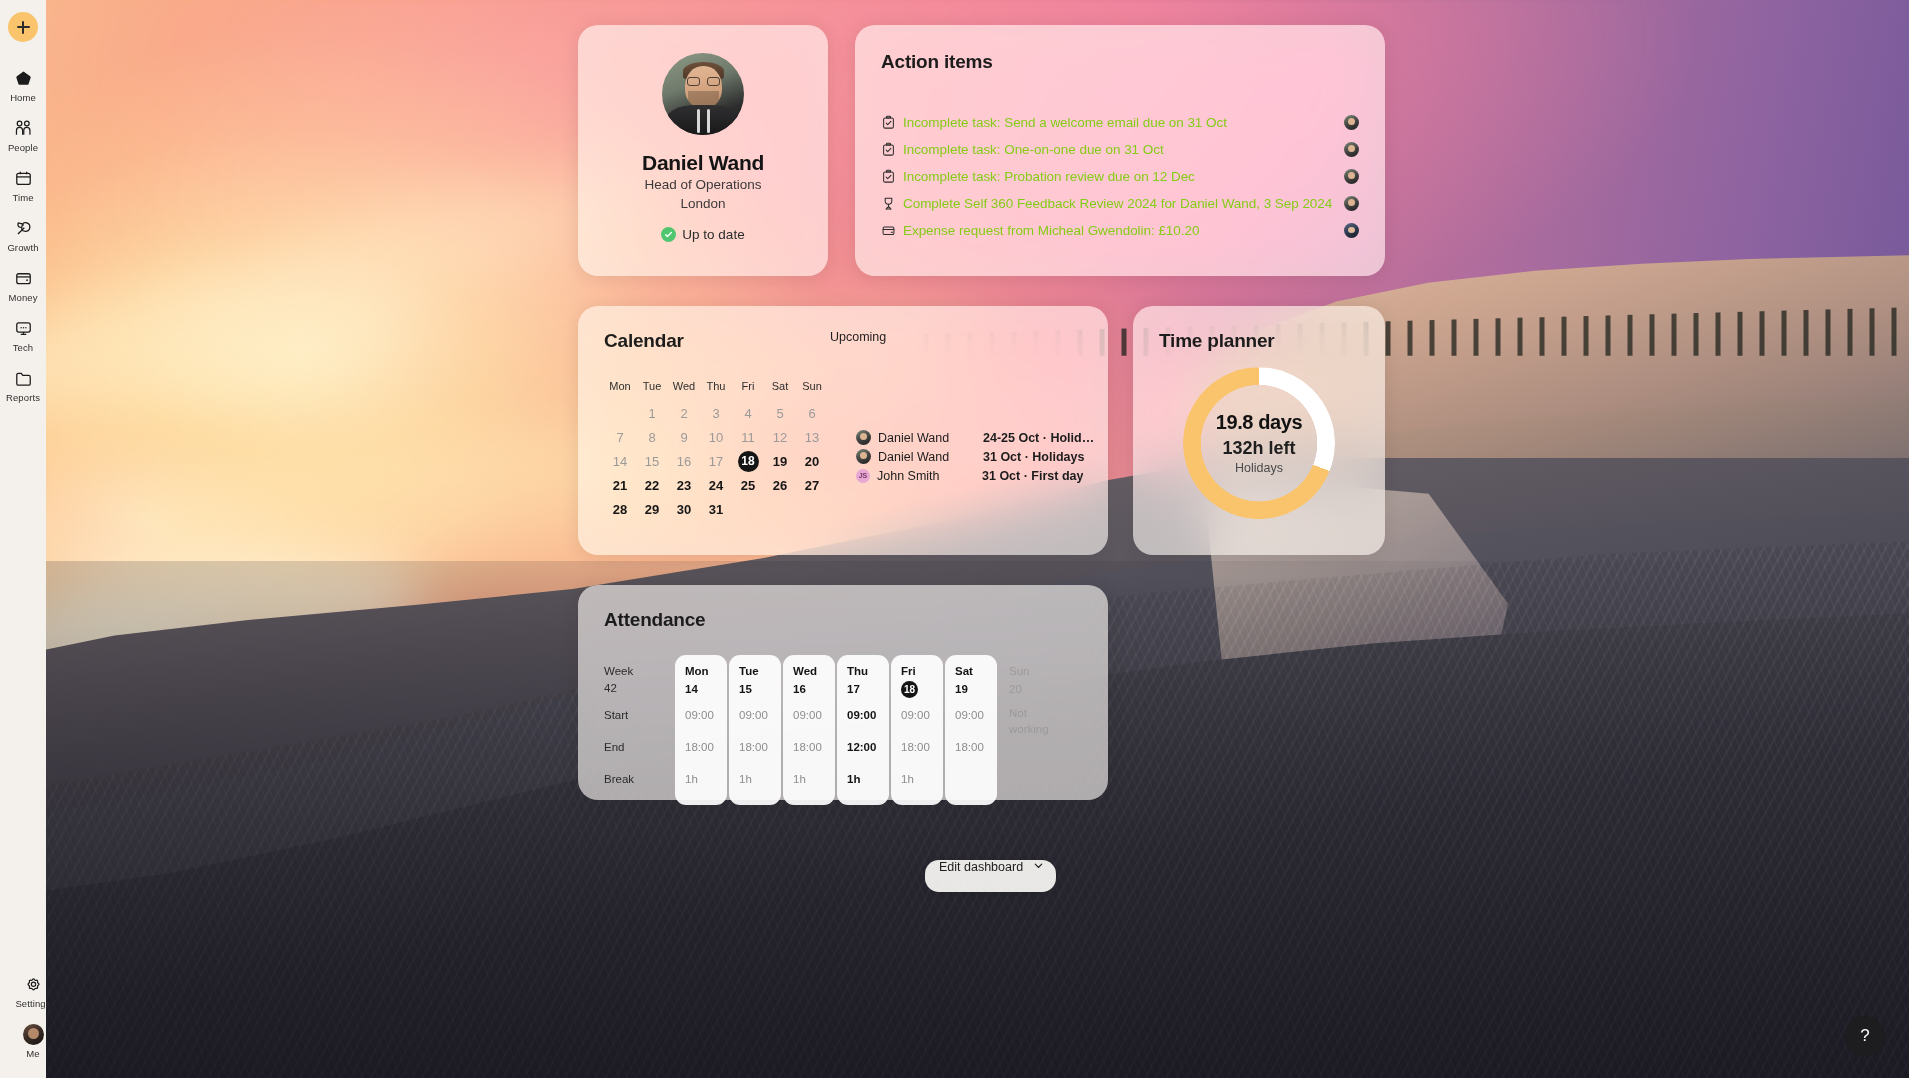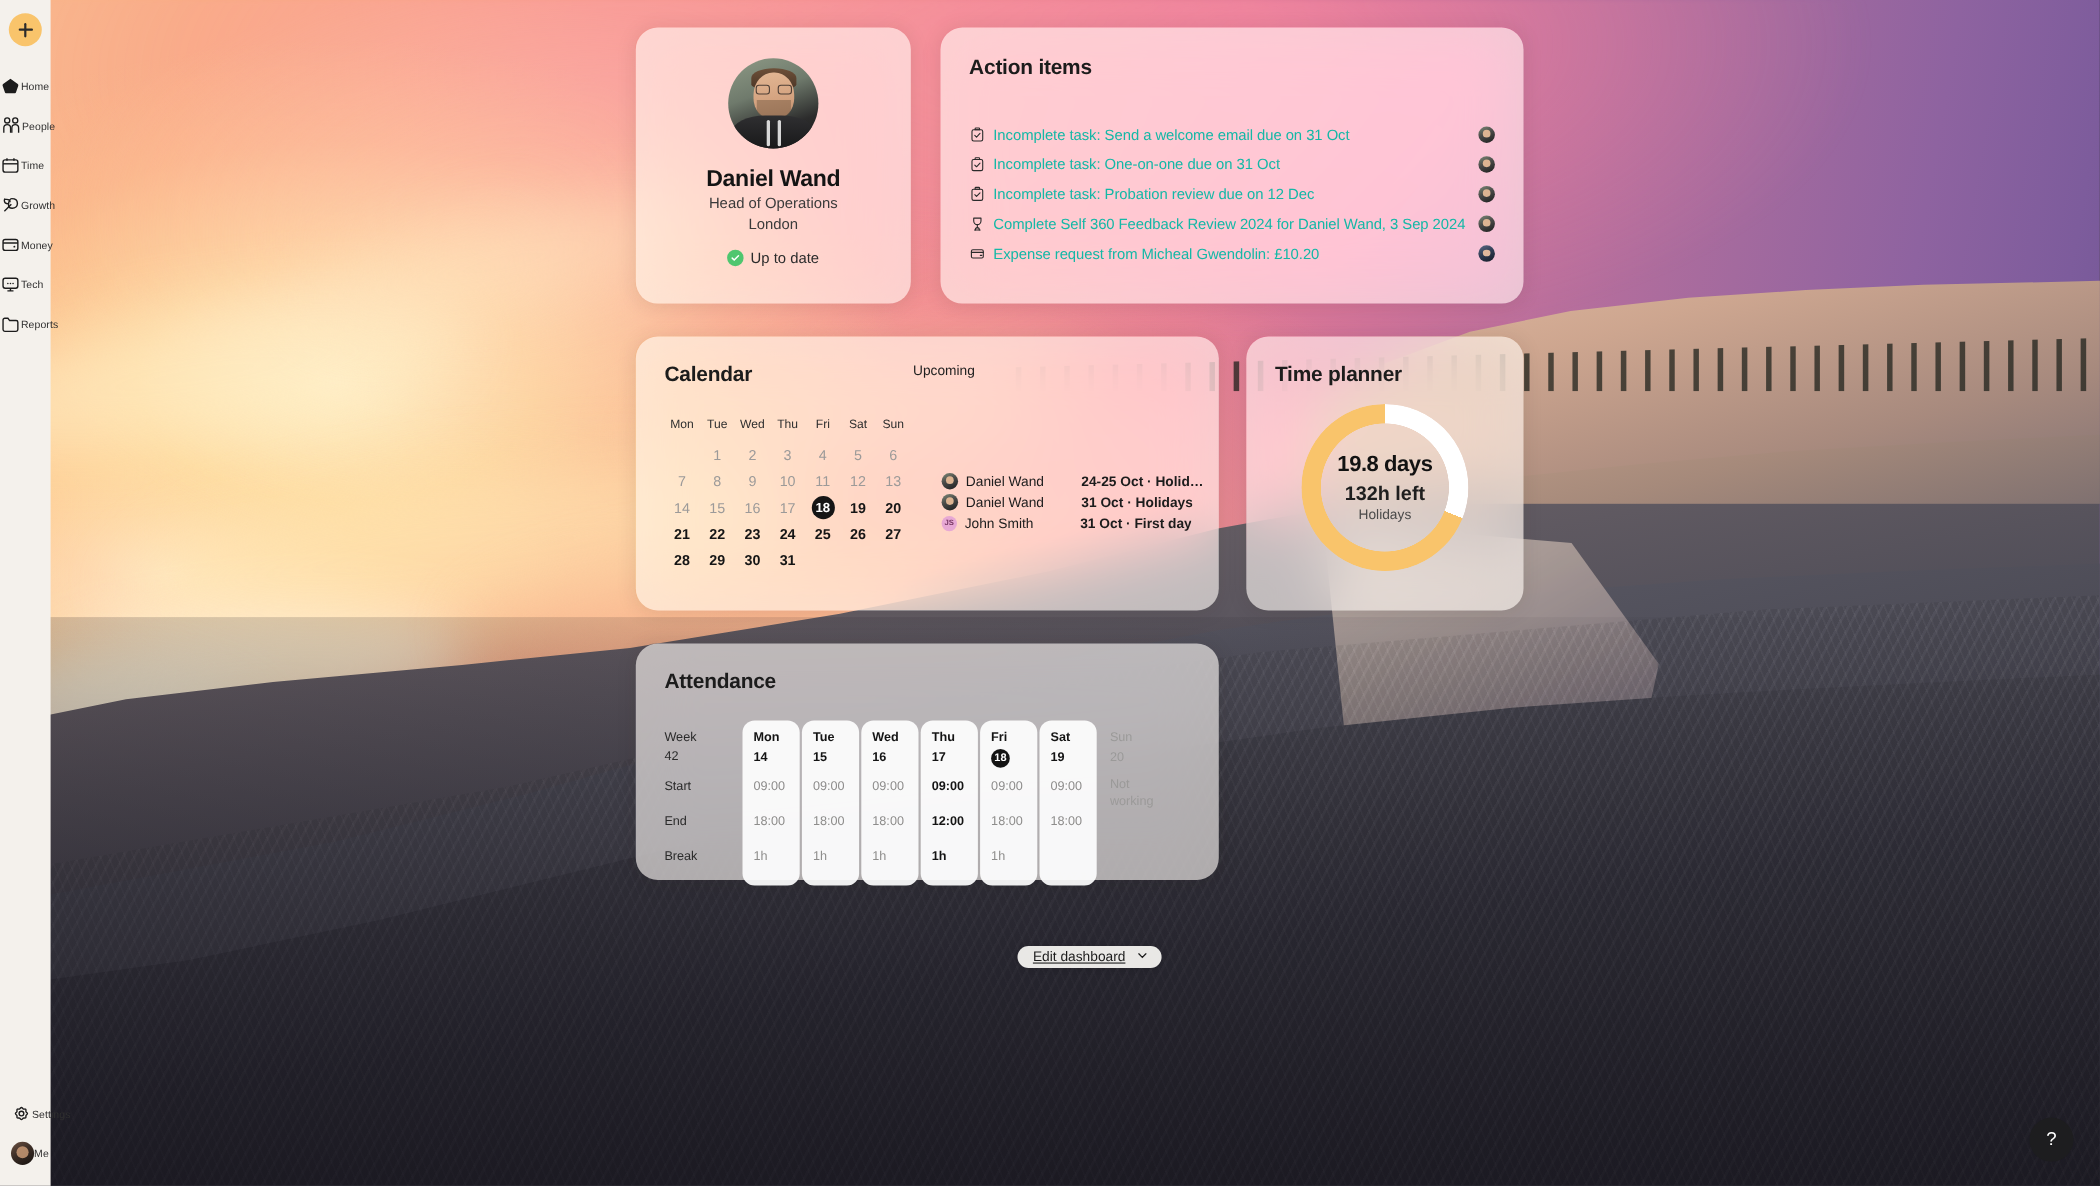--- a/index.html
+++ b/index.html
@@ -127,21 +127,21 @@
     cursor: pointer; border: none;
   }
   .add-btn::before, .add-btn::after {
     content: ""; position: absolute; background: #2b2b2b; border-radius: 1px;
   }
   .add-btn::before { width: 13px; height: 1.8px; }
   .add-btn::after  { width: 1.8px; height: 13px; }
 
   .nav-item {
     width: 46px;
-    display: flex; flex-direction: row; align-items: center;
+    display: flex; flex-direction: column; align-items: center;
     padding: 7px 0 7px 0;
     cursor: pointer;
     text-decoration: none;
   }
   .nav-item .ico { height: 22px; display: flex; align-items: center; justify-content: center; }
   .nav-item .lbl {
     font-size: 9.5px; color: #2f2f2f; margin-top: 3px; letter-spacing: .1px;
   }
   .nav-spacer { flex: 1 1 auto; }
   .nav-bottom { padding-bottom: 12px; width: 26px; }
@@ -224,21 +224,21 @@
   .check-badge svg { display:block; }
   #status-text { font-size: 13.5px; color: #2b2b2b; }
 
   
   #action-card { left: 855px; top: 25px; width: 530px; height: 251px; padding: 26px 26px 0 26px; }
   #action-list { margin-top: 36px; }
   .action-row {
     display:flex; align-items:center; height: 27px; cursor:pointer;
   }
   .action-row .ai-ico { width: 22px; flex:0 0 22px; display:flex; align-items:center; }
-  .action-row .ai-text { flex:1 1 auto; font-size: 13.5px; color:#14b8a6; letter-spacing:-.05px; }
+  .action-row .ai-text { flex:1 1 auto; font-size: 13.5px; color:#84cc16; letter-spacing:-.05px; }
   .mini-av {
     width: 15px; height: 15px; border-radius: 50%; flex:0 0 15px;
     background: linear-gradient(155deg,#7f8b79 0%,#4a4a48 45%,#1d1d1d 100%);
     position:relative; overflow:hidden;
   }
   .mini-av::after{ content:""; position:absolute; left:4px; top:3px; width:7px; height:7px;
     border-radius:50%; background:#ddb492; }
   .mini-av.alt { background: linear-gradient(155deg,#5a6a86 0%,#2e3a50 50%,#161b26 100%); }
   .mini-av.alt::after{ background:#e0b89c; left:4px; top:4px; width:7px; height:6px; }
 
@@ -298,27 +298,26 @@
     width: 17px; height: 17px; border-radius:50%; background:#141414; color:#fff;
     display:flex; align-items:center; justify-content:center; font-size:10px; font-weight:bold;
   }
   .att-val { font-size: 11.5px; color:#8e8d8c; height: 32px; line-height: 32px; }
   .att-col.active .att-val { color:#141414; font-weight:bold; }
   .att-col.off .att-dow, .att-col.off .att-dnum { color:#9b9a99; font-weight:normal; }
   .att-off-text { font-size: 11.5px; color:#9b9a99; line-height:16px; padding-top:6px; }
 
   
   #edit-dash {
-    position:absolute; left: 925px; top: 860px; height: 20px;
-    display:flex; align-items:center; gap:10px;
+    position:absolute; left: 925px; top: 860px; height: 32px;
+    display:flex; gap:10px;
     padding: 0 12px 0 14px; border-radius: 14px;
     background: rgba(250,248,245,0.92);
     font-size: 12.5px; color:#1c1c1c; cursor:pointer; z-index: 12;
     box-shadow: 0 1px 6px rgba(0,0,0,.12);
-    text-decoration: underline;
   }
   
   #help-btn {
     position:absolute; right: 24px; bottom: 22px; width: 40px; height: 40px;
     border-radius: 50%; background: #1d1d1f;
     display:flex; align-items:center; justify-content:center;
     color:#fff; font-size: 17px; cursor:pointer; z-index: 12;
   }
 </style>
 </head>

